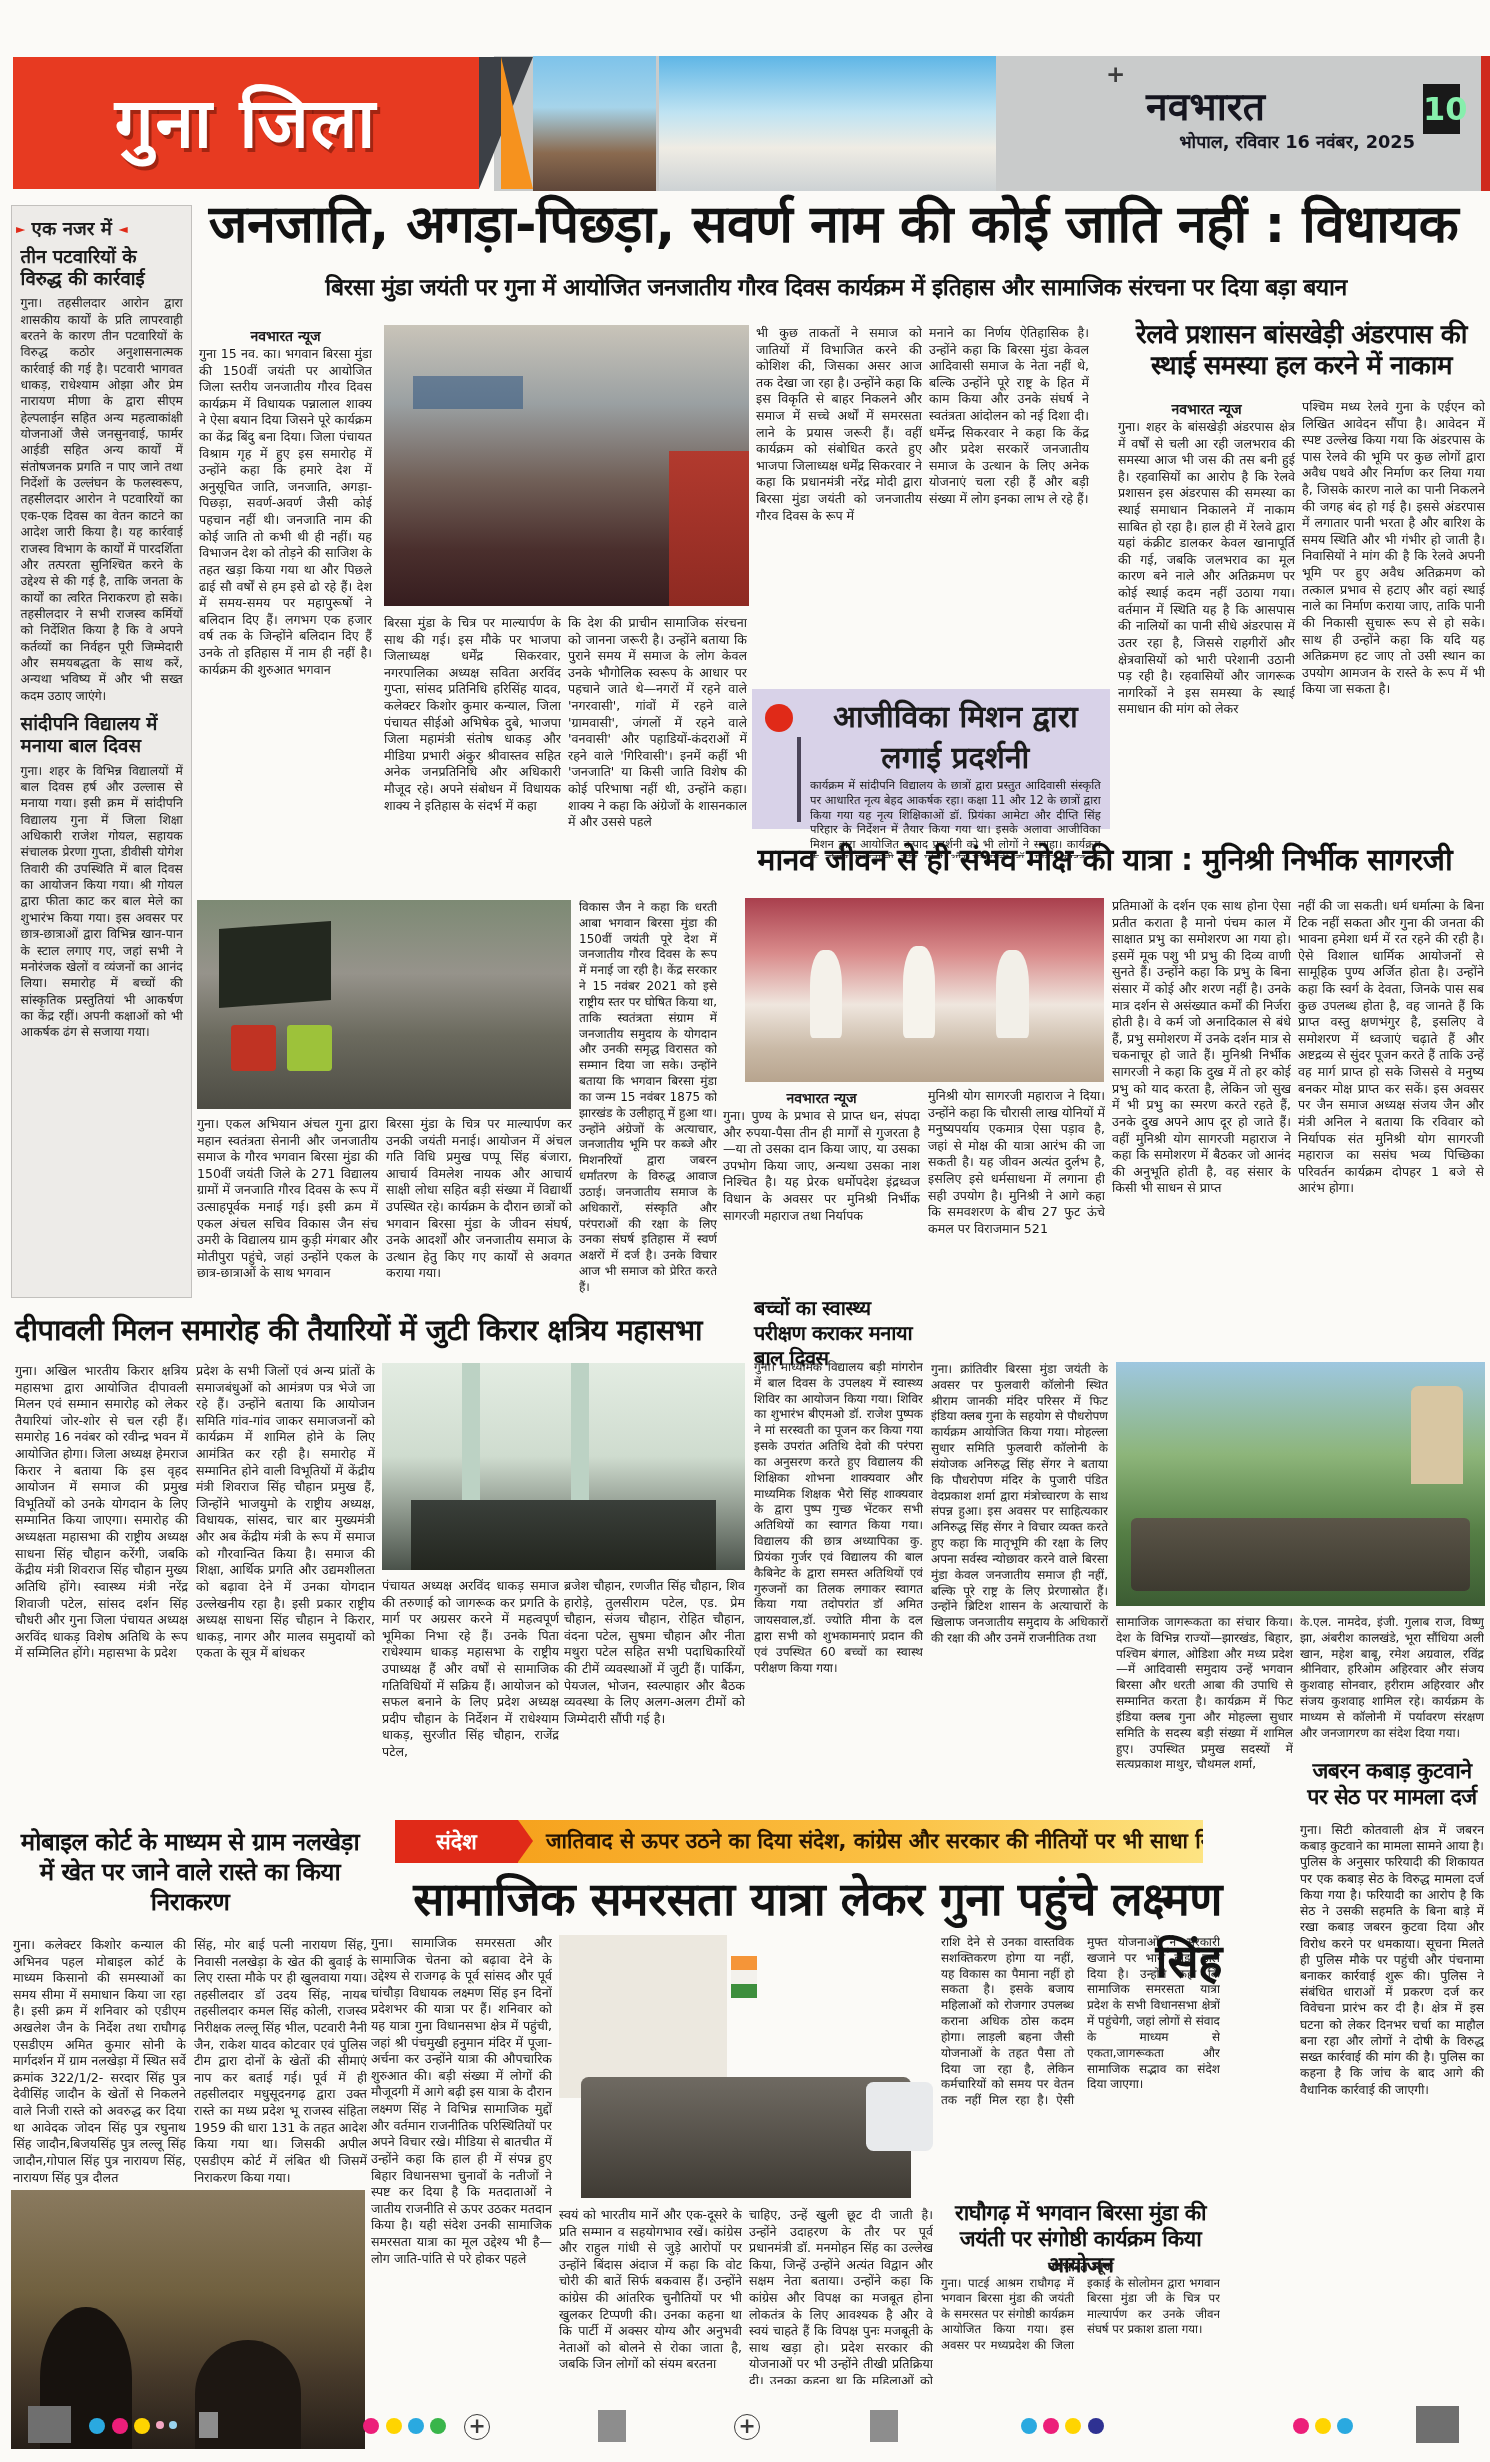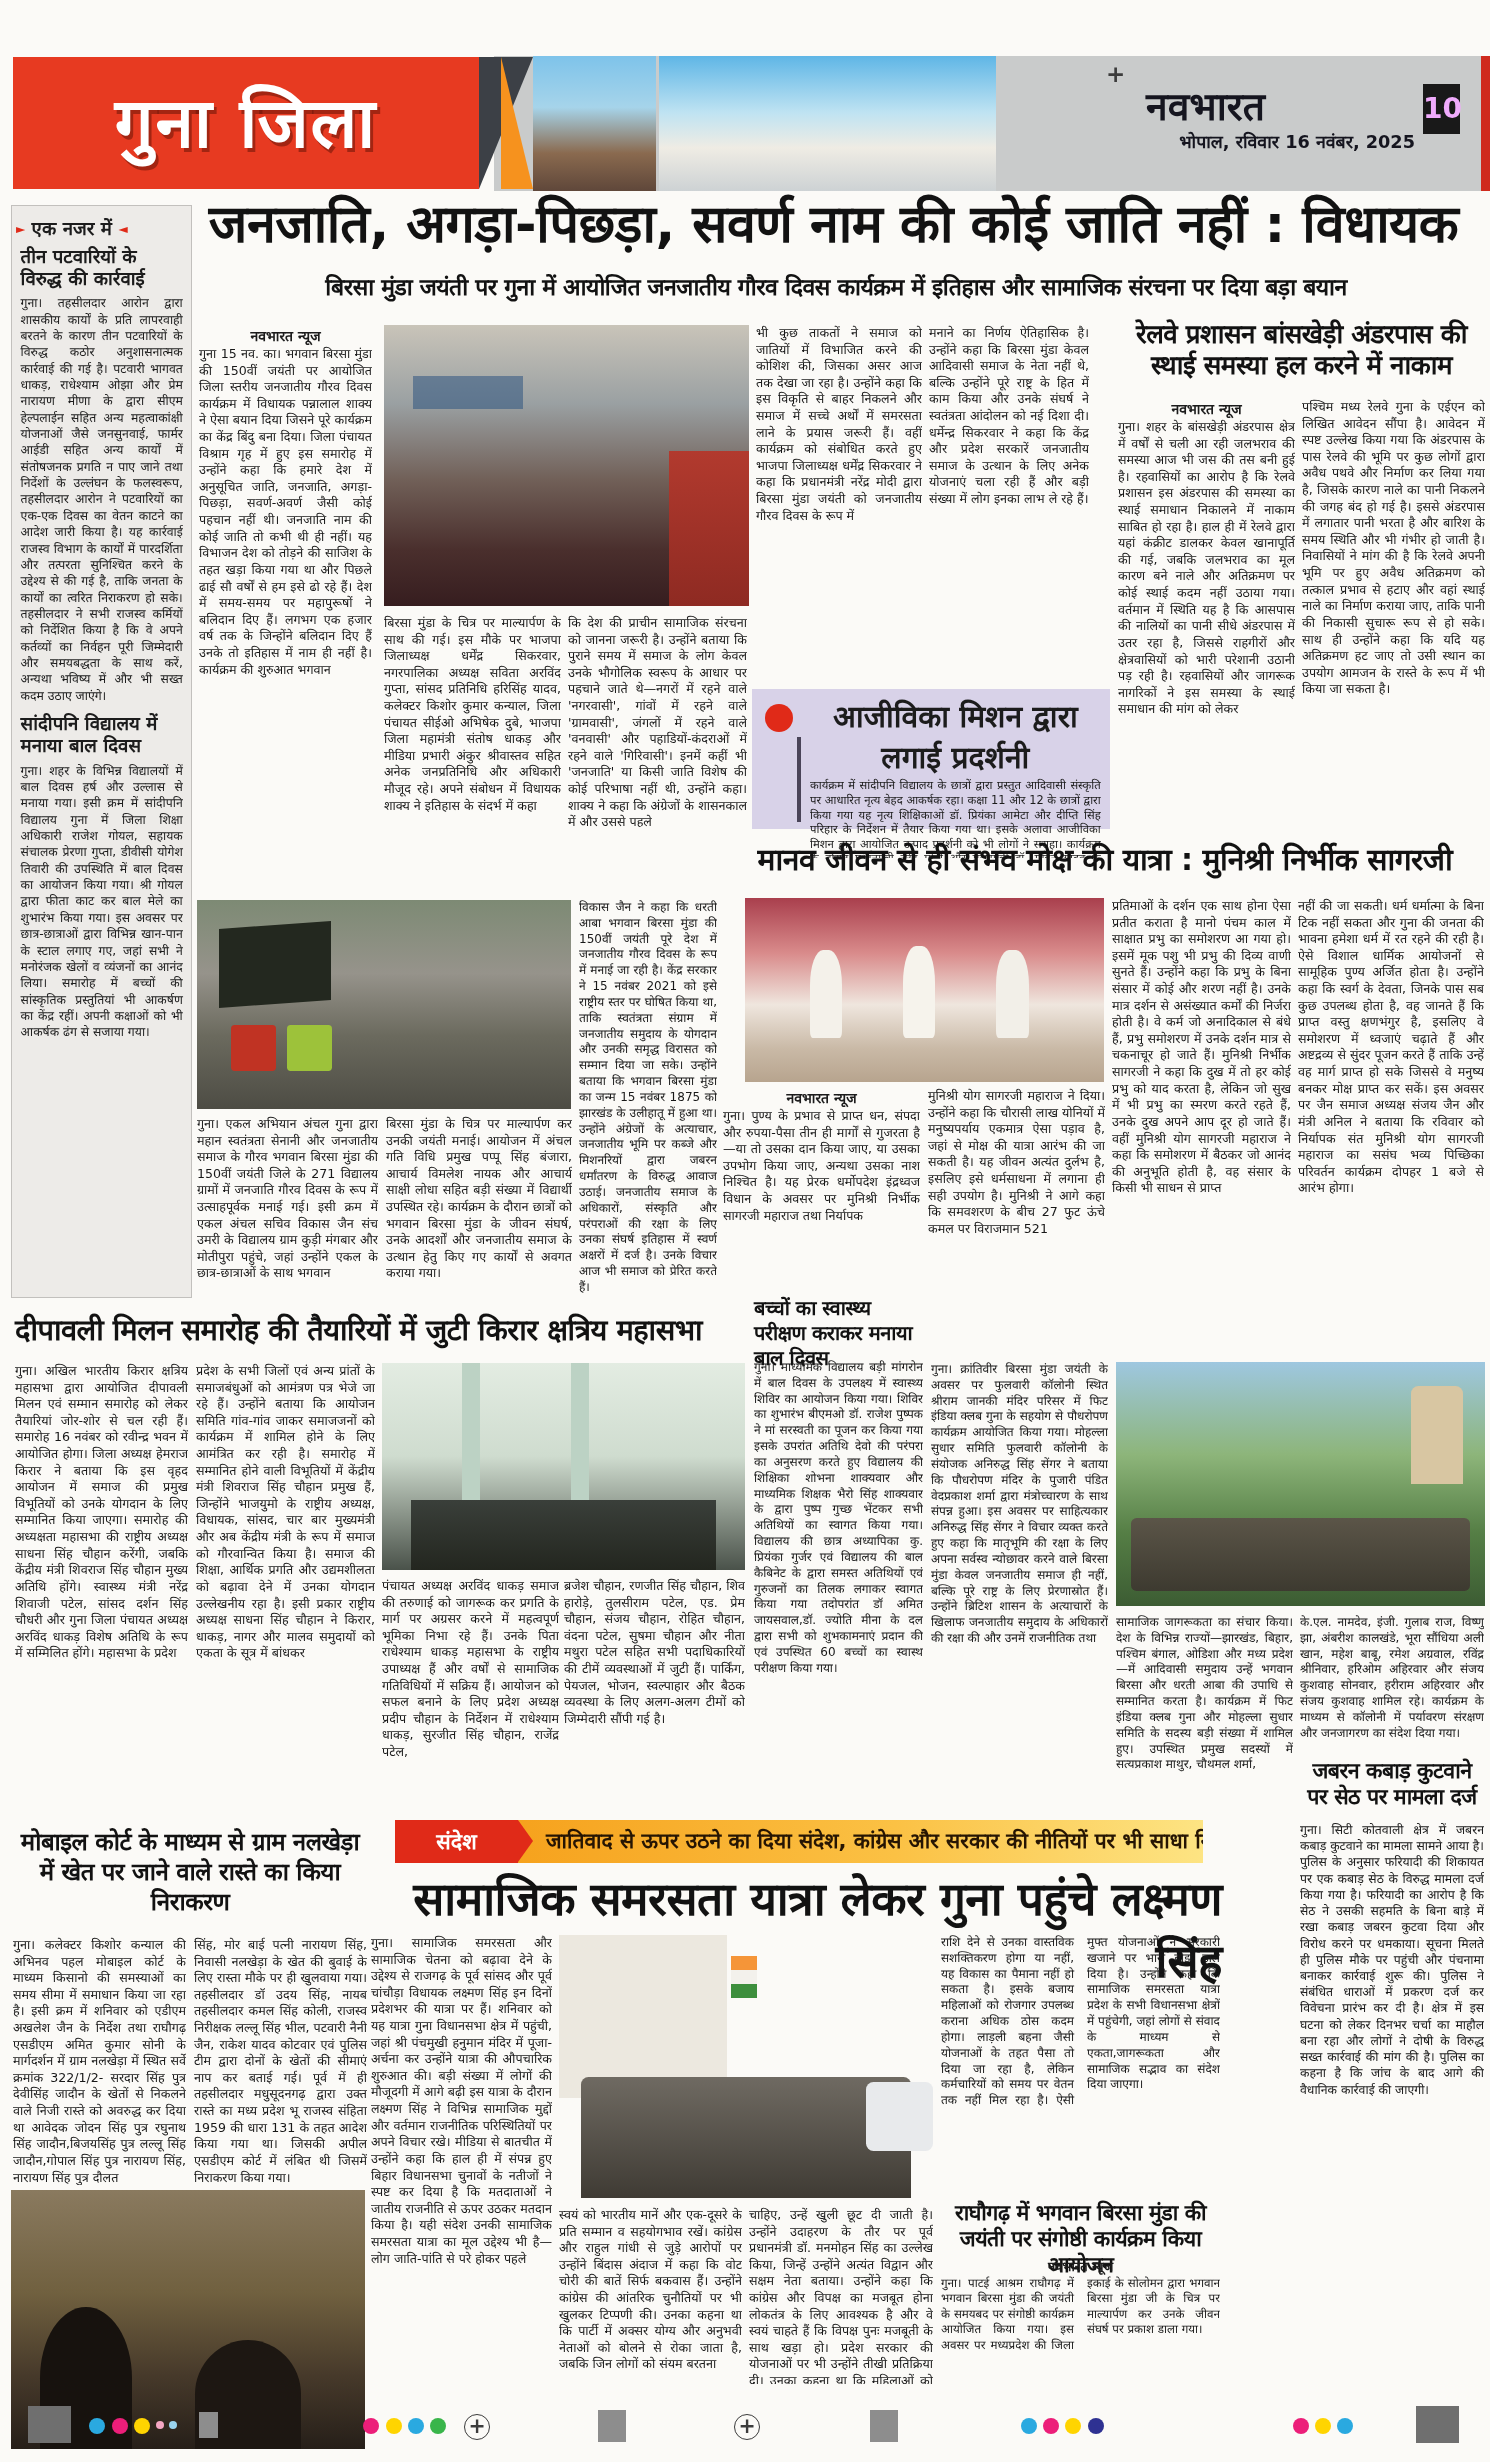--- a/index.html
+++ b/index.html
@@ -34,21 +34,21 @@
 
   <div class="photo" style="left:533px;top:56px;width:123px;height:135px;
               background:linear-gradient(180deg,#7ec3ea 0%,#a6d4ea 38%,#8a6a4f 72%,#5f473a 100%);"></div>
   <div class="photo" style="left:659px;top:56px;width:337px;height:135px;
               background:linear-gradient(180deg,#5fb6e6 0%,#bfe3f2 42%,#efece4 68%,#cdd2d4 100%);"></div>
 
   <span class="reg" style="left:1106px;top:61px;">+</span>
 
   <div class="abs" style="left:1146px;top:78px;width:270px;text-align:left;font-size:39px;font-weight:bold;color:#15151f;">नवभारत</div>
   <div class="abs" style="left:1080px;top:129px;width:335px;text-align:right;font-size:17.7px;font-weight:bold;color:#15151f;">भोपाल, रविवार 16 नवंबर, 2025</div>
-  <div class="abs" style="left:1423px;top:84px;width:37px;height:50px;background:#191919;color:#f0abfc;font-size:28px;
+  <div class="abs" style="left:1423px;top:84px;width:37px;height:50px;background:#191919;color:#86efac;font-size:32px;
               font-weight:bold;text-align:center;line-height:50px;">10</div>
 
   <div class="hl" style="left:191px;top:270px;width:1290px;text-align:center;font-size:23px;">बिरसा मुंडा जयंती पर गुना में आयोजित जनजातीय गौरव दिवस कार्यक्रम में इतिहास और सामाजिक संरचना पर दिया बड़ा बयान</div>
   <div class="hl" style="left:186px;top:197px;width:1295px;text-align:center;font-size:52px;line-height:1.06;">जनजाति, अगड़ा-पिछड़ा, सवर्ण नाम की कोई जाति नहीं : विधायक</div>
 
   <div class="abs" style="left:11.2px;top:205px;width:179px;height:1091px;background:#edebe8;border:0.9px solid #c2c0bd;overflow:hidden;">
     <div style="text-align:left;font-size:18.6px;font-weight:bold;margin:9.3px 3.7px 5.6px 3.7px;">
       <span style="color:#e02a18;font-size:12px;vertical-align:1.9px;">►</span>
       <span>एक नजर में</span>
       <span style="color:#e02a18;font-size:12px;vertical-align:1.9px;">◄</span>
@@ -157,21 +157,21 @@
     <div style="position:absolute;left:46%;top:8%;width:7%;height:16%;background:linear-gradient(180deg,#f59538 33%,#f3f1ec 33%,#f3f1ec 66%,#3d8f3d 66%);"></div>
     <div style="position:absolute;left:6%;bottom:0;width:88%;height:46%;background:linear-gradient(180deg,#6f6a62,#3f3b34);border-radius:7.5px 7.5px 0 0;"></div>
     <div style="position:absolute;right:0;bottom:18%;width:18%;height:26%;background:#e8eaec;border-radius:7.5px;"></div>
   </div>
   <div class="col" style="left:559px;top:2207px;width:183px;height:177px;">स्वयं को भारतीय मानें और एक-दूसरे के प्रति सम्मान व सहयोगभाव रखें। कांग्रेस और राहुल गांधी से जुड़े आरोपों पर उन्होंने बिंदास अंदाज में कहा कि वोट चोरी की बातें सिर्फ बकवास हैं। उन्होंने कांग्रेस की आंतरिक चुनौतियों पर भी खुलकर टिप्पणी की। उनका कहना था कि पार्टी में अक्सर योग्य और अनुभवी नेताओं को बोलने से रोका जाता है, जबकि जिन लोगों को संयम बरतना</div>
   <div class="col" style="left:749px;top:2207px;width:184px;height:177px;">चाहिए, उन्हें खुली छूट दी जाती है। उन्होंने उदाहरण के तौर पर पूर्व प्रधानमंत्री डॉ. मनमोहन सिंह का उल्लेख किया, जिन्हें उन्होंने अत्यंत विद्वान और सक्षम नेता बताया। उन्होंने कहा कि कांग्रेस और विपक्ष का मजबूत होना लोकतंत्र के लिए आवश्यक है और वे स्वयं चाहते हैं कि विपक्ष पुनः मजबूती के साथ खड़ा हो। प्रदेश सरकार की योजनाओं पर भी उन्होंने तीखी प्रतिक्रिया दी। उनका कहना था कि महिलाओं को सीधे नकद</div>
   <div class="col" style="left:941px;top:1935px;width:279px;height:255px;column-count:2;column-gap:13px;font-size:12px;">राशि देने से उनका वास्तविक सशक्तिकरण होगा या नहीं, यह विकास का पैमाना नहीं हो सकता है। इसके बजाय महिलाओं को रोजगार उपलब्ध कराना अधिक ठोस कदम होगा। लाड़ली बहना जैसी योजनाओं के तहत पैसा तो दिया जा रहा है, लेकिन कर्मचारियों को समय पर वेतन तक नहीं मिल रहा है। ऐसी मुफ्त योजनाओं ने सरकारी खजाने पर भारी बोझ डाल दिया है। उन्होंने कहा कि सामाजिक समरसता यात्रा प्रदेश के सभी विधानसभा क्षेत्रों में पहुंचेगी, जहां लोगों से संवाद के माध्यम से एकता,जागरूकता और सामाजिक सद्भाव का संदेश दिया जाएगा।</div>
 
   <div class="hl" style="left:941px;top:2200px;width:279px;text-align:center;font-size:21.4px;line-height:1.22;">राघौगढ़ में भगवान बिरसा मुंडा की जयंती पर संगोष्ठी कार्यक्रम किया आयोजन</div>
   <div class="dateline" style="left:941px;top:2257px;width:279px;font-size:13px;">नवभारत न्यूज</div>
-  <div class="col" style="left:941px;top:2276px;width:279px;height:108px;column-count:2;column-gap:13px;font-size:11.7px;">गुना। पाटई आश्रम राघौगढ़ में भगवान बिरसा मुंडा की जयंती के समयबद पर संगोष्ठी कार्यक्रम आयोजित किया गया। इस अवसर पर मध्यप्रदेश की जिला इकाई के सोलोमन द्वारा भगवान बिरसा मुंडा जी के चित्र पर माल्यार्पण कर उनके जीवन संघर्ष पर प्रकाश डाला गया।</div>
+  <div class="col" style="left:941px;top:2276px;width:279px;height:108px;column-count:2;column-gap:13px;font-size:11.7px;">गुना। पाटई आश्रम राघौगढ़ में भगवान बिरसा मुंडा की जयंती के समरसत पर संगोष्ठी कार्यक्रम आयोजित किया गया। इस अवसर पर मध्यप्रदेश की जिला इकाई के सोलोमन द्वारा भगवान बिरसा मुंडा जी के चित्र पर माल्यार्पण कर उनके जीवन संघर्ष पर प्रकाश डाला गया।</div>
 
   <div class="graymark" style="left:28px;top:2406px;width:43px;height:37px;background:#6f6f6f;"></div>
   <span class="dot" style="left:89px;top:2418px;width:16px;height:16px;background:#2aa9e0;"></span>
   <span class="dot" style="left:112px;top:2418px;width:16px;height:16px;background:#ec1e79;"></span>
   <span class="dot" style="left:134px;top:2418px;width:16px;height:16px;background:#ffd400;"></span>
   <span class="dot" style="left:156px;top:2421px;width:8.4px;height:8.4px;background:#f4a7c3;"></span>
   <span class="dot" style="left:169px;top:2421px;width:8.4px;height:8.4px;background:#9ad4ee;"></span>
   <div class="graymark" style="left:199px;top:2412px;width:18.6px;height:26px;background:#8d8d8d;"></div>
   <span class="dot" style="left:363px;top:2418px;width:16px;height:16px;background:#ec1e79;"></span>
   <span class="dot" style="left:386px;top:2418px;width:16px;height:16px;background:#ffd400;"></span>

